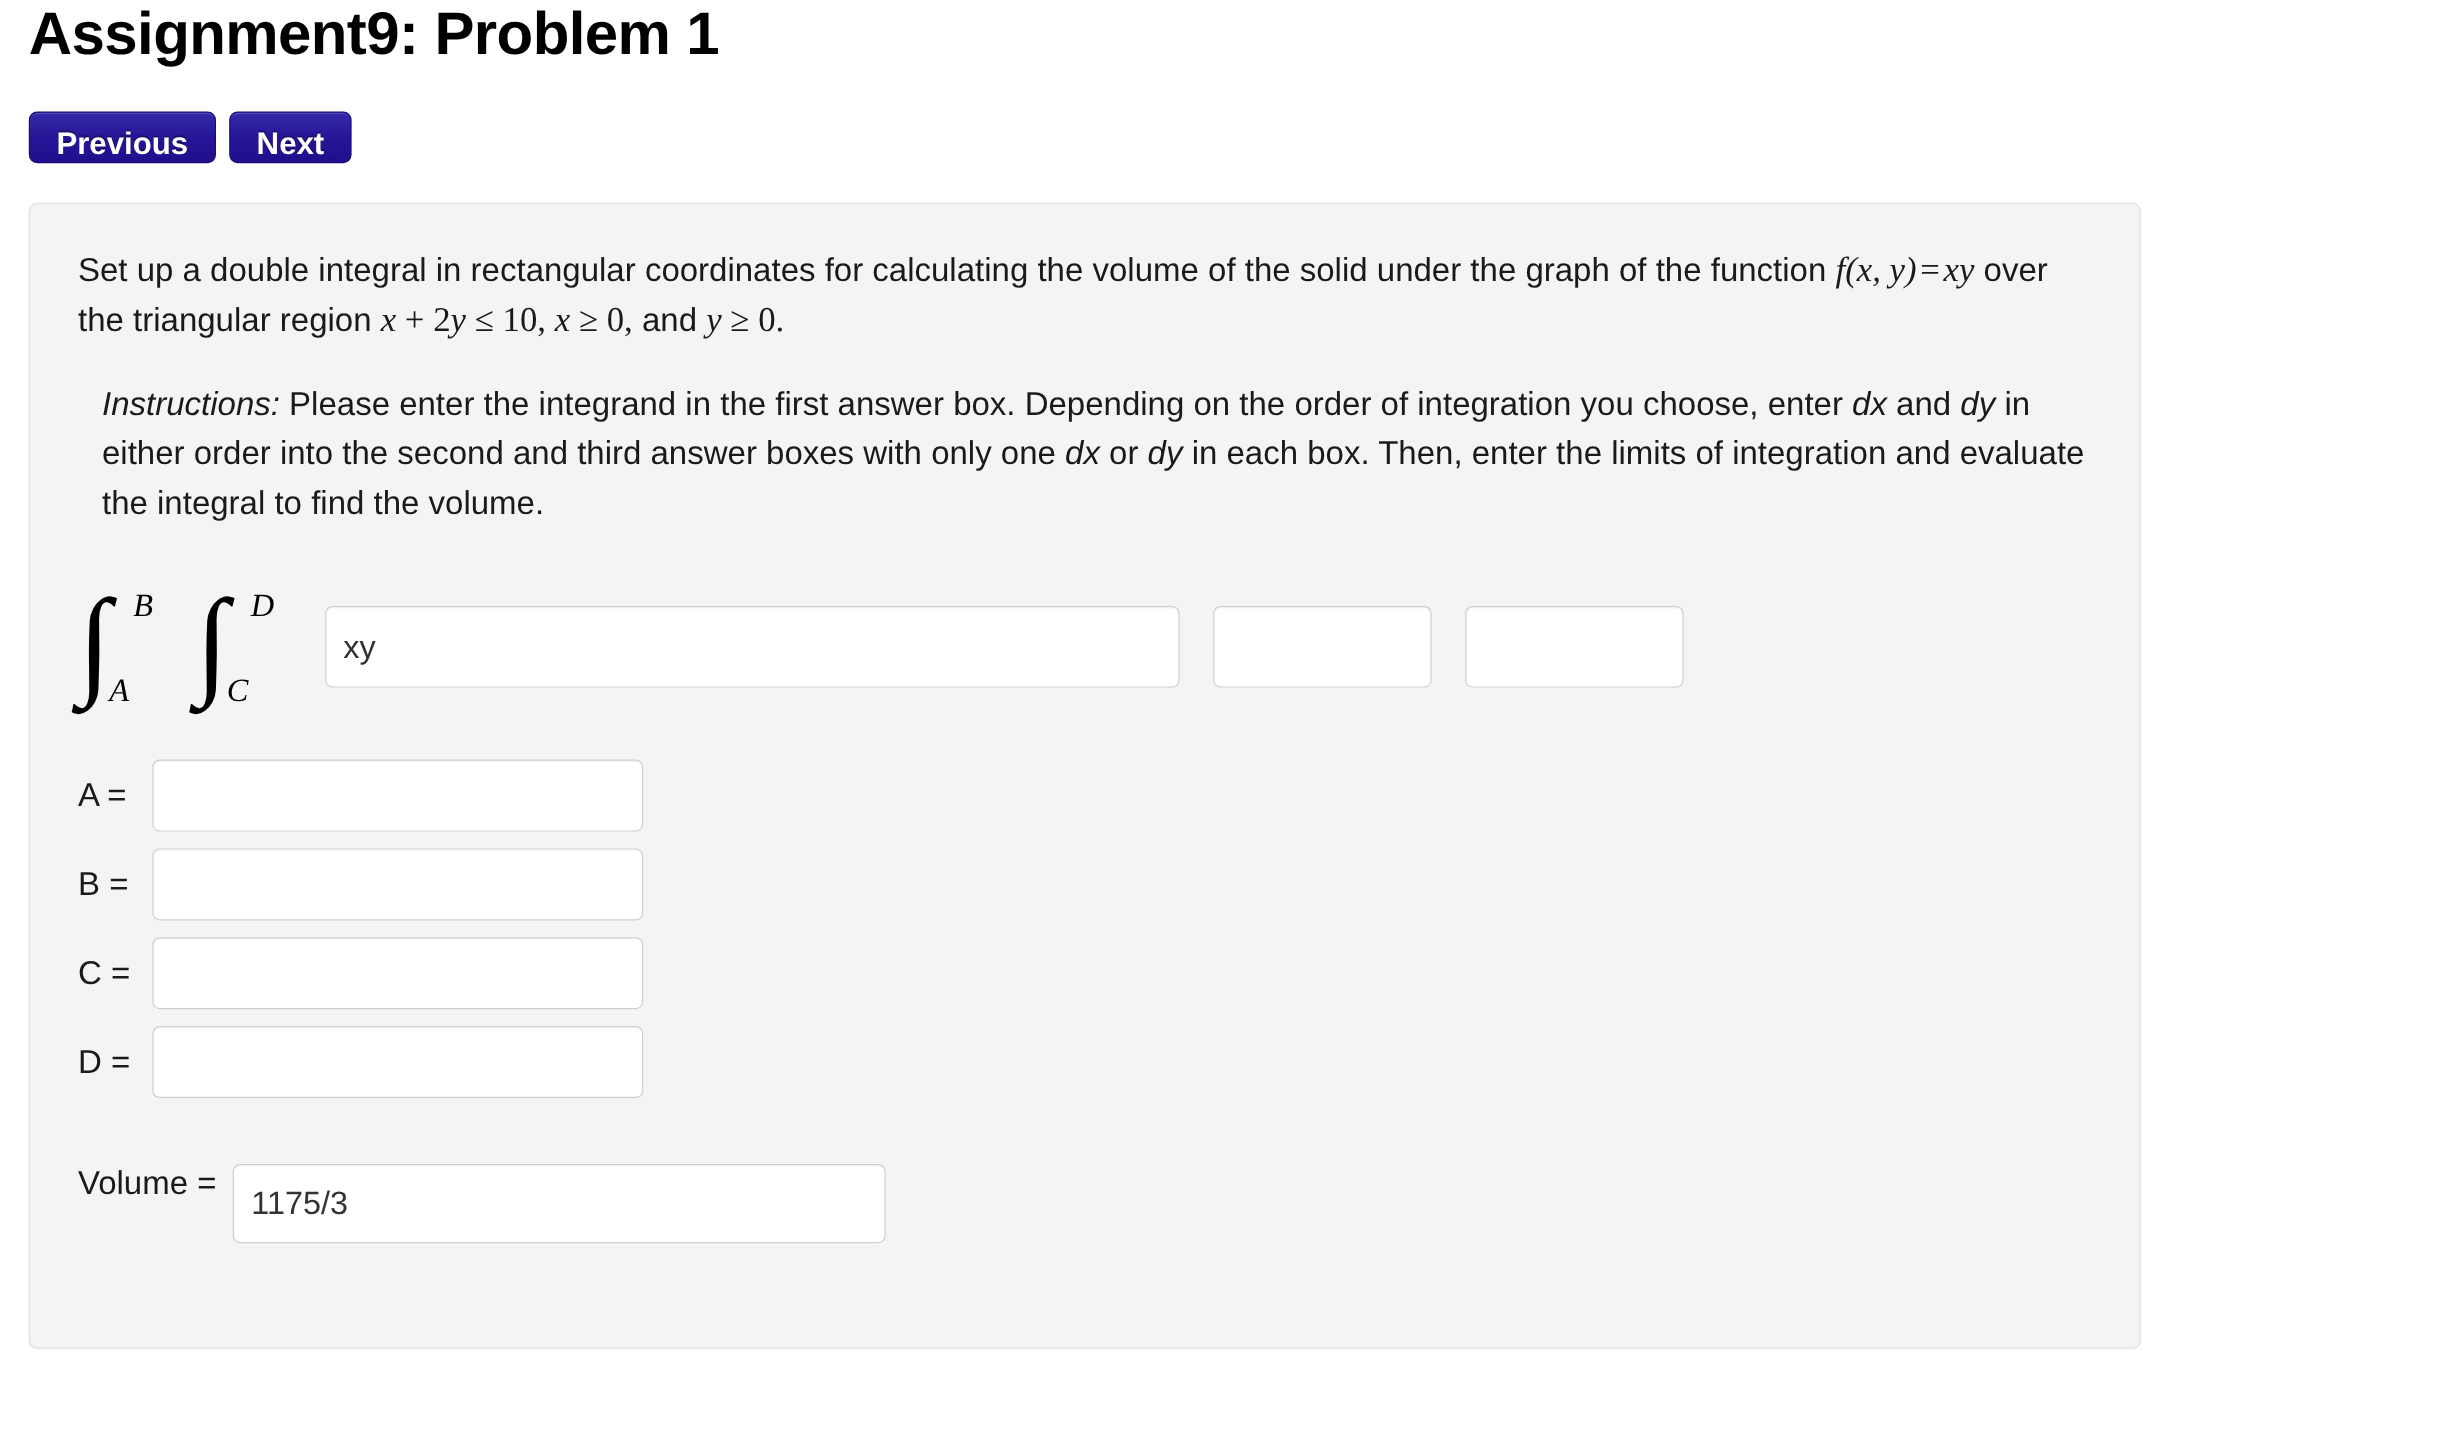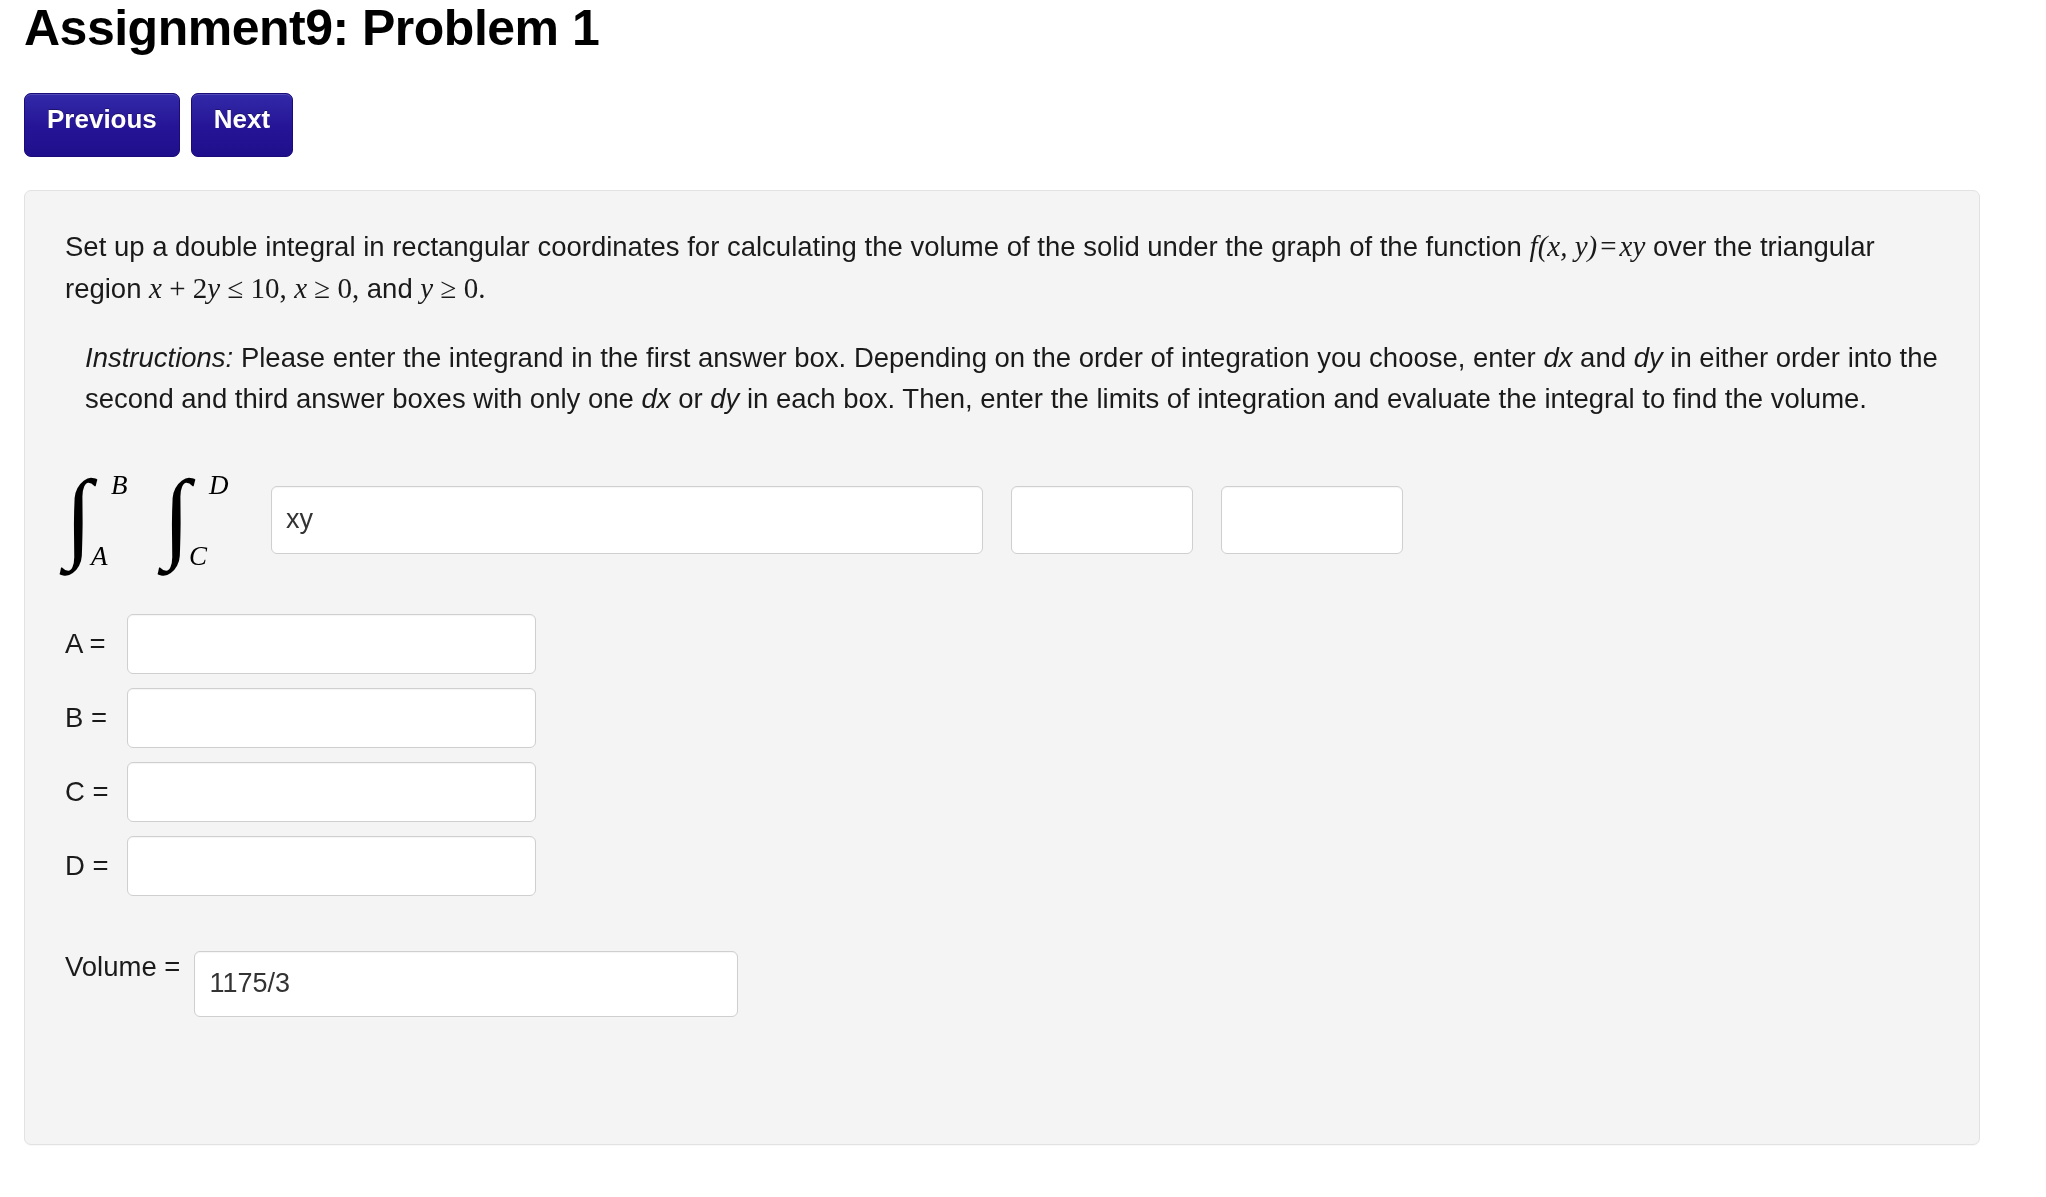--- a/index.html
+++ b/index.html
@@ -45,35 +45,35 @@
   .nav-btn {
     display: inline-block;
     font-family: "Liberation Sans", sans-serif;
     font-size: 26px;
     font-weight: bold;
     color: #ffffff;
     background: #2a1a9e;
     background-image: linear-gradient(to bottom, #322aa8 0%, #251495 55%, #200f8c 100%);
     border: 1px solid #1b0b78;
     border-radius: 7px;
-    padding: 12px 22px 24px 22px;
+    padding: 12px 22px 3px 22px;
     line-height: 1;
     text-shadow: 0 -1px 0 rgba(0,0,0,0.35);
     cursor: pointer;
     box-shadow: inset 0 1px 0 rgba(255,255,255,0.16);
   }
 
   
   .problem-panel {
     margin-top: 33px;
     background: #f4f4f4;
     border: 1px solid #e2e2e2;
     border-radius: 7px;
     box-sizing: border-box;
-    width: 1956px;
+    width: 1760px;
     height: 955px;
     padding: 34px 40px 0 40px;
     box-shadow: 0 1px 1px rgba(0,0,0,0.03);
     overflow: hidden;
   }
 
   .prob-text {
     font-size: 27.5px;
     line-height: 1.48;
     color: #1a1a1a;

